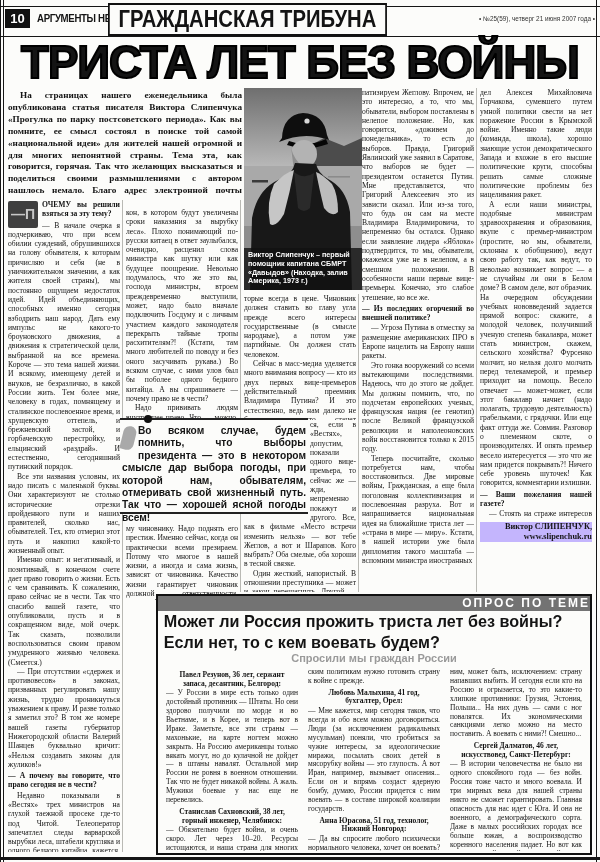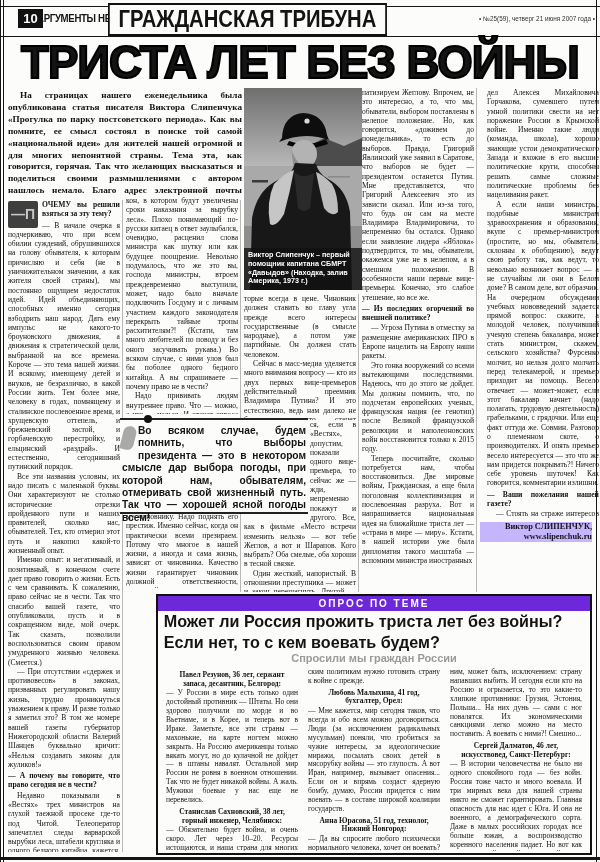--- a/index.html
+++ b/index.html
@@ -3,21 +3,21 @@
 <meta charset="utf-8">
 <style>
   html,body{margin:0;padding:0;background:#d9d9d4;}
   .page{position:relative;width:600px;height:862px;margin:0 auto;background:#fcfcfa;
         font-family:"Liberation Serif",serif;color:#141414;overflow:hidden;}
   
   .edge{position:absolute;background:#161616;}
   .vr{position:absolute;width:1px;background:#b9b9b4;}
   
   .hr{position:absolute;left:0;width:600px;height:1px;background:#161616;}
-  .pagenum{position:absolute;left:18px;top:9px;width:25px;height:19px;background:#111;color:#fff;
+  .pagenum{position:absolute;left:5px;top:9px;width:25px;height:19px;background:#111;color:#fff;
            font-family:"Liberation Sans",sans-serif;font-weight:bold;font-size:13px;line-height:19px;text-align:center;}
   .masthead{position:absolute;left:37px;top:12px;font-family:"Liberation Sans",sans-serif;font-weight:bold;
             font-size:11.5px;letter-spacing:-0.4px;transform:scaleX(.84);transform-origin:left;white-space:nowrap;}
   .big-i{font-family:"Liberation Serif",serif;font-style:italic;font-weight:bold;font-size:25px;line-height:8px;vertical-align:-4px;}
   .section-box{position:absolute;left:108px;top:3px;background:#fcfcfa;border:2px solid #111;
                padding:0 10px;font-family:"Liberation Sans",sans-serif;font-weight:bold;font-size:23px;line-height:29px;
                transform:scaleX(.88);transform-origin:left;white-space:nowrap;}
   .issue{position:absolute;right:5px;top:15px;width:118px;text-align:right;
          font-family:"Liberation Sans",sans-serif;font-size:6.4px;color:#333;}
   
@@ -32,24 +32,24 @@
   .photo svg{display:block;}
   .photo-caption{position:absolute;left:0;bottom:0;width:118px;box-sizing:border-box;background:rgba(18,18,18,.8);
                  color:#fff;font-family:"Liberation Sans",sans-serif;font-weight:bold;font-size:7.2px;line-height:8.7px;
                  padding:3px 4px 4px;}
   
   .col{position:absolute;width:112px;text-align:justify;font-size:7.6px;line-height:9.3px;overflow:hidden;}
   .col p{margin:0;text-indent:9px;}
   .col p.noind{text-indent:0;}
   .col p.q{font-weight:bold;text-indent:0;margin:2px 0 1px;}
   .col1{left:8px;top:200px;height:652px;}
-  .col2{left:126px;top:196px;height:392px;}
+  .col2{left:126px;top:208px;height:392px;}
   .col3{left:244px;top:294px;height:298px;}
   .col4{left:362px;top:88px;height:504px;}
-  .col5{left:480px;top:88px;height:430px;margin-left:7px;}
+  .col5{left:480px;top:88px;height:430px;}
   .c2top{height:218px;overflow:hidden;}
   .pq-spacer{height:98px;}
   .c3top{height:126px;overflow:hidden;}
   .intrude{float:left;width:66px;height:96px;}
   
   .qa-first{margin-bottom:2px;}
   .dropcap{float:left;width:30px;height:27px;margin:1px 4px 1px 0;background:#3f3f3f;color:#c7c7c7;border-radius:2px;
            font-family:"Liberation Sans",sans-serif;font-weight:bold;font-size:14px;line-height:27px;text-align:center;}
   .q-first{font-weight:bold;}
   
@@ -58,22 +58,22 @@
              font-family:"Liberation Sans",sans-serif;font-weight:bold;font-size:10.2px;line-height:12.4px;text-align:justify;}
   .pq-dot{position:absolute;top:-5px;left:24px;width:8px;height:8px;border-radius:50%;background:#111;}
   .pq-mark{float:left;width:13px;height:24px;margin:1px 3px 2px 0;background:#a9a9a9;
            border-radius:7px 7px 7px 1px;transform:rotate(14deg);}
   
   .sig{position:absolute;left:480px;top:522px;width:112px;text-align:right;font-weight:bold;
        font-size:8.3px;line-height:10px;background:#c4b5fd;}
   
   .survey{position:absolute;left:156px;top:594px;width:436px;height:261px;box-sizing:border-box;
           border:2px solid #111;background:#fcfcfa;}
-  .survey-bar{height:15px;background:#6d28d9;color:#fff;text-align:center;letter-spacing:2px;
-              font-family:"Liberation Sans",sans-serif;font-weight:bold;font-size:10px;line-height:15px;}
+  .survey-bar{height:15px;background:#737373;color:#fff;text-align:right;letter-spacing:2px;
+              font-family:"Liberation Sans",sans-serif;font-weight:bold;font-size:12px;line-height:15px;}
   .survey-q{font-family:"Liberation Sans",sans-serif;font-weight:bold;font-size:17px;line-height:18.5px;
             padding:2px 0 0 6px;transform:scaleX(.95);transform-origin:left;white-space:nowrap;}
   .survey-sub{text-align:center;color:#9a9a9a;font-family:"Liberation Sans",sans-serif;font-weight:bold;
               font-size:11px;line-height:13px;}
   .survey-cols{display:flex;gap:10px;padding:3px 8px 0;}
   .s-col{flex:1;height:183px;overflow:hidden;text-align:justify;font-size:7.5px;line-height:8.9px;}
   .s-entry{margin:0;}
   .s-name{font-weight:bold;text-align:center;margin:3px 4px 1px;line-height:8.6px;}
   .s-name:empty{display:none;}
   .s-text{text-indent:0;}

